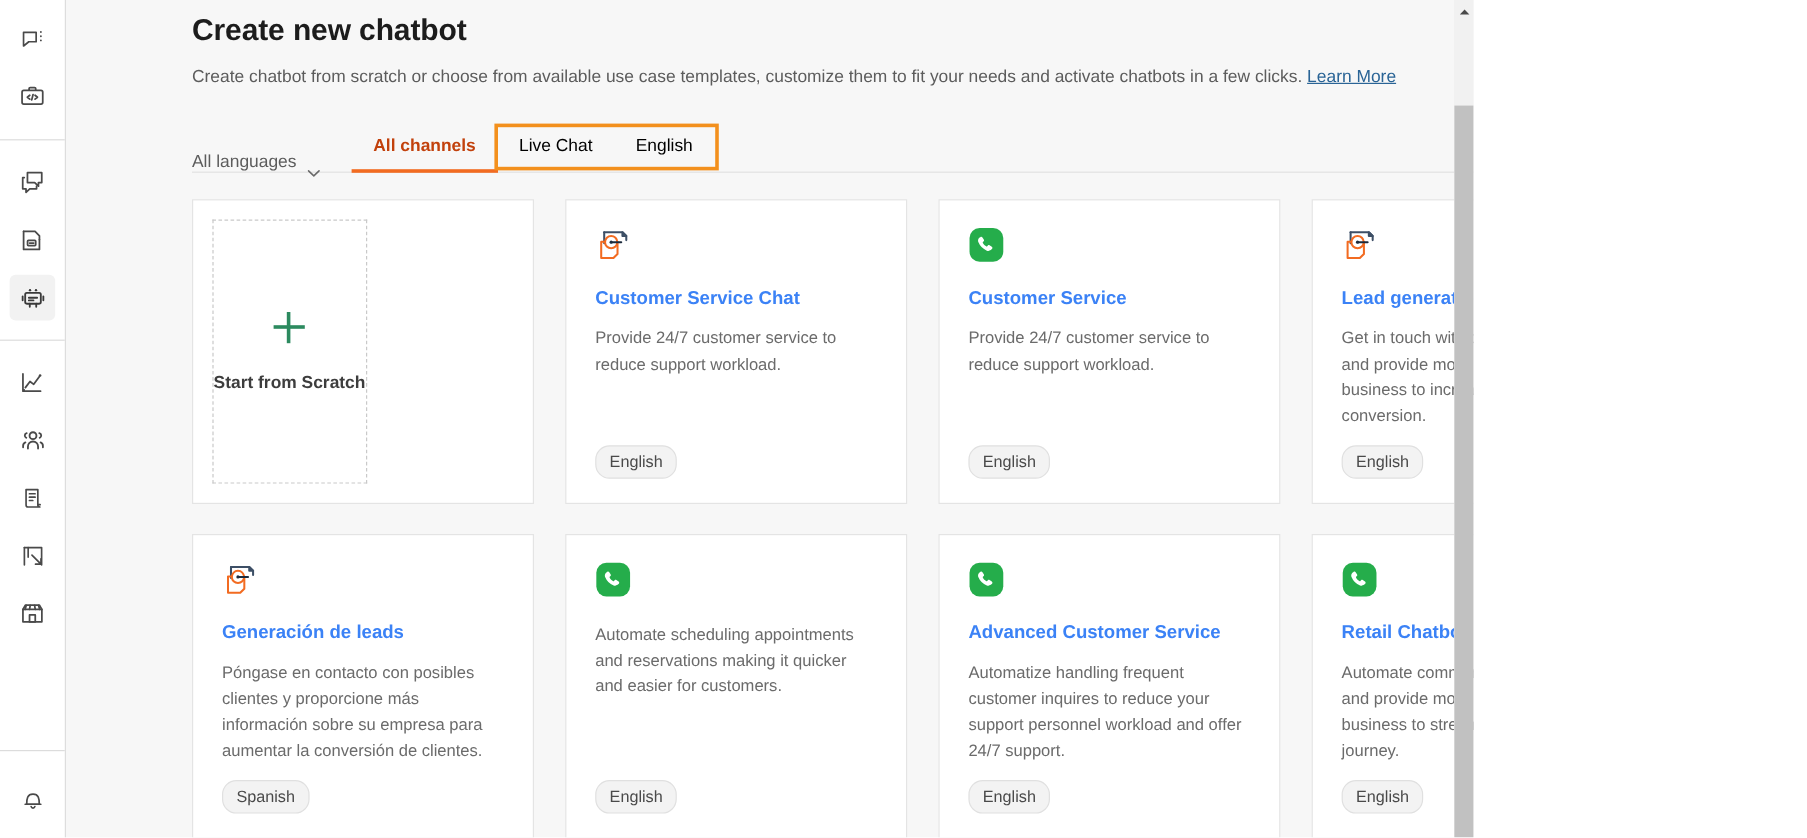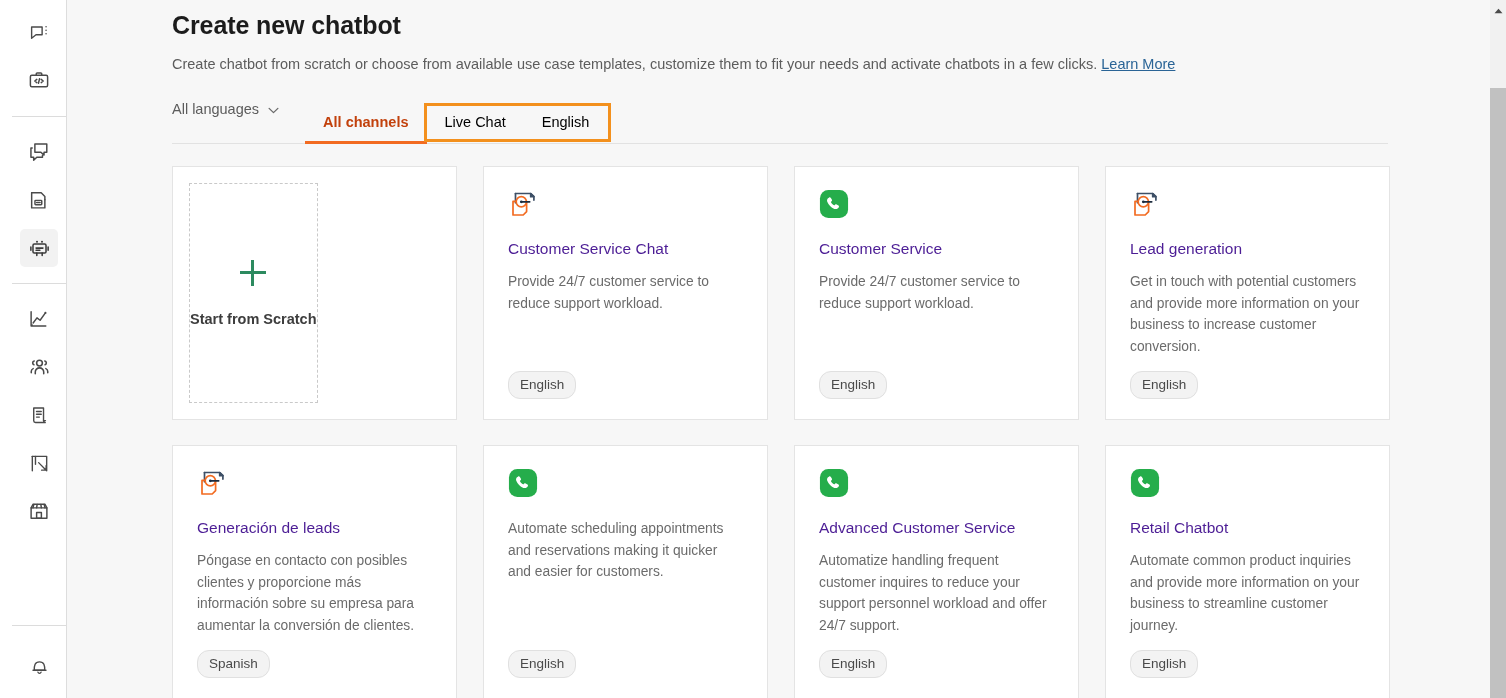--- a/index.html
+++ b/index.html
@@ -3,21 +3,21 @@
 <meta charset="utf-8">
 <style>
   * { box-sizing: border-box; margin: 0; padding: 0; }
   html, body {
     width: 1506px; height: 698px;
     overflow: hidden;
     background: #ffffff;
     font-family: "Liberation Sans", sans-serif;
     -webkit-font-smoothing: antialiased;
   }
-  .app { display: flex; width: 1506px; height: 698px; position: relative; padding-left: 12px; }
+  .app { display: flex; width: 1228px; height: 698px; position: relative; }
 
   
   .rail {
     width: 55px; height: 698px;
     background: #ffffff;
     border-right: 1px solid #dddddd;
     display: flex; flex-direction: column;
     align-items: center;
     flex: 0 0 55px;
     position: relative;
@@ -80,21 +80,21 @@
   .toolbar {
     margin-top: 27px;
     height: 43px;
     display: flex;
     align-items: stretch;
     border-bottom: 1px solid #e2e2e2;
     width: 1216px;
     position: relative;
   }
   .lang-select {
-    display: flex; align-items: flex-start; gap: 9px;
+    display: flex; align-items: flex-end; gap: 9px;
     font-size: 14.5px; color: #5c5c5c;
     padding-right: 26px;
     cursor: pointer;
     height: 42px;
   }
   .caret {
     width: 11px; height: 7px; display:block;
   }
   .tab {
     display: flex; align-items: center;
@@ -170,22 +170,22 @@
   .scratch-label {
     font-size: 14.5px;
     font-weight: bold;
     color: #3d3d3d;
   }
 
   .card-icon { height: 34px; margin-bottom: 16px; }
   .card-icon svg { display: block; }
   .card-title {
     font-size: 15.5px;
-    font-weight: normal;
-    color: #4c1d95;
+    font-weight: bold;
+    color: #3b82f6;
     line-height: 20px;
     margin-bottom: 12px;
   }
   .card-desc {
     font-size: 13.8px;
     color: #6b6b6b;
     line-height: 21.5px;
   }
   .card-foot { margin-top: auto; }
   .lang-chip {

